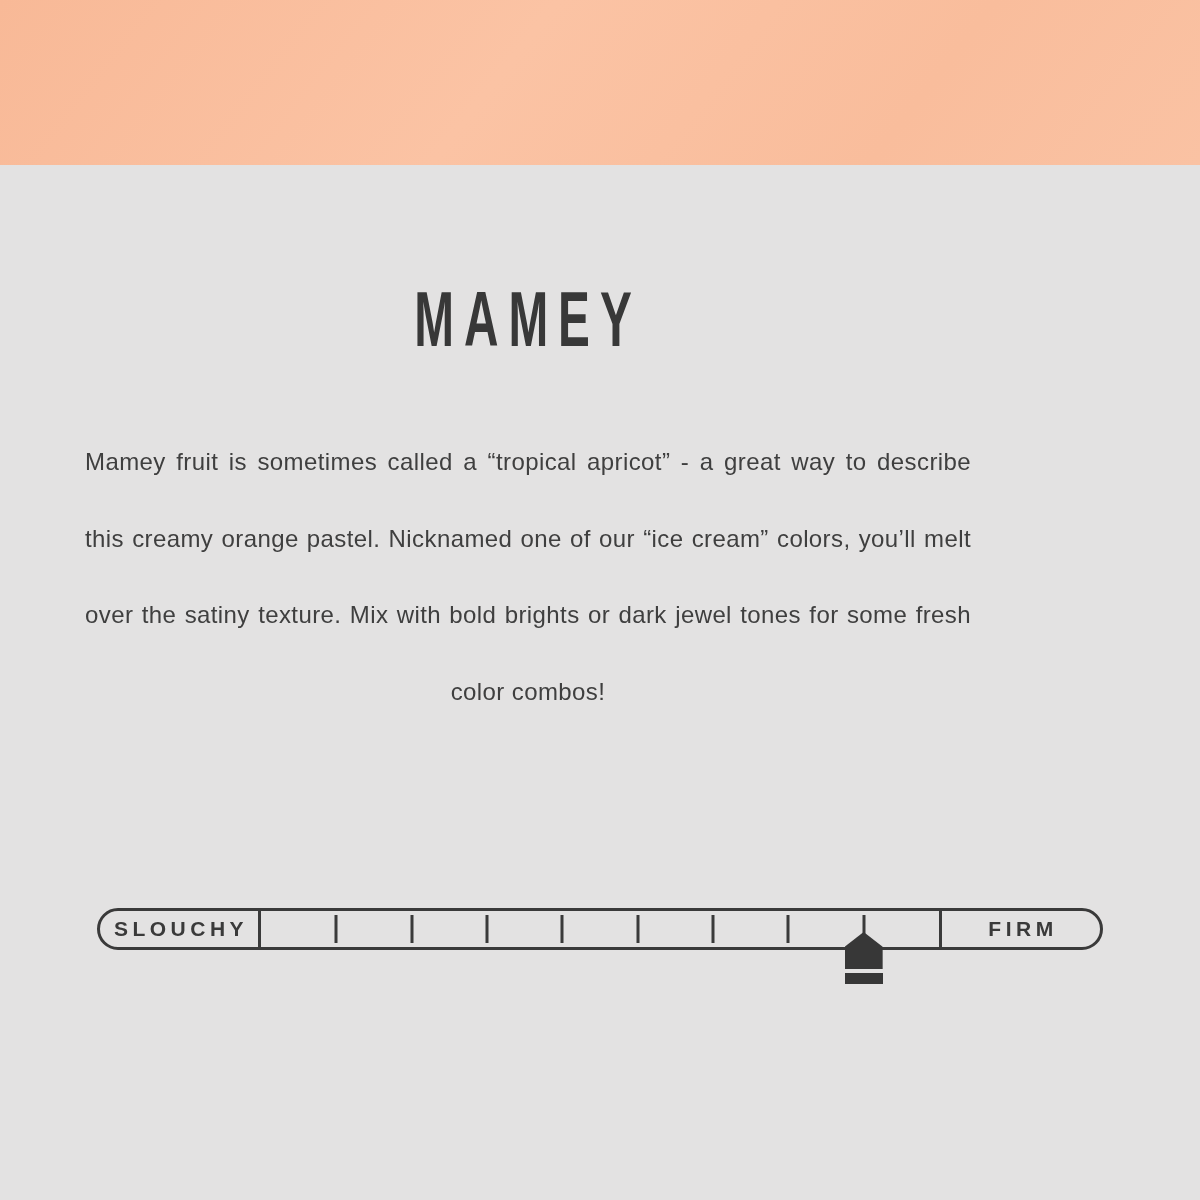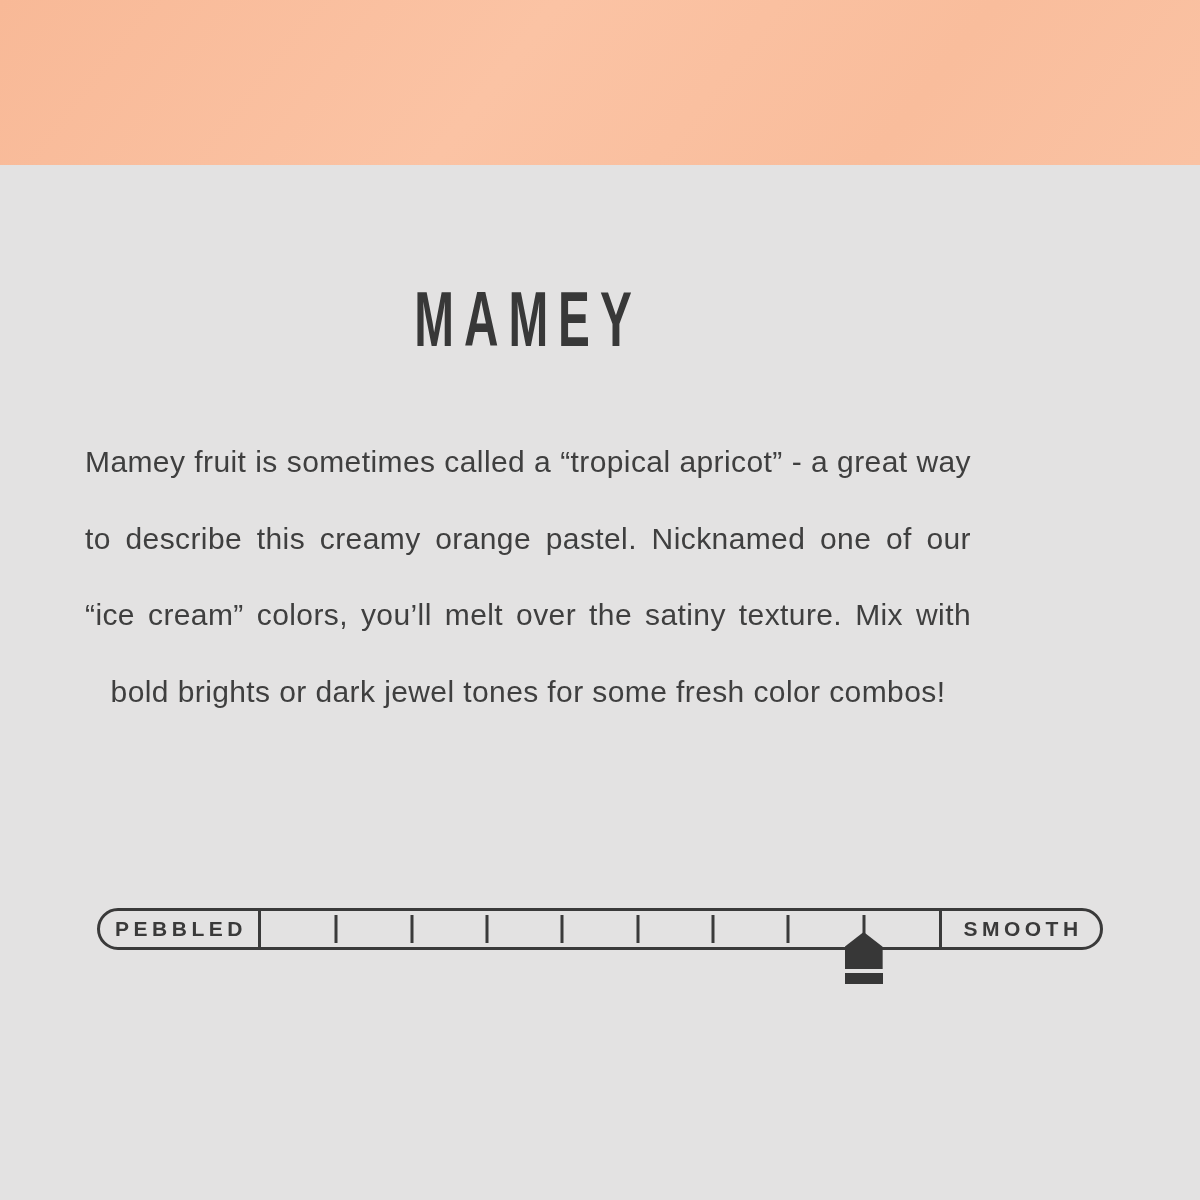--- a/index.html
+++ b/index.html
@@ -33,21 +33,21 @@
     letter-spacing: 16px;
     color: #383838;
     transform: scaleX(0.62);
     transform-origin: 50% 50%;
     white-space: nowrap;
   }
   
   .desc {
     width: 886px;
     margin: 66px auto 0 auto;
-    font-size: 30px;
+    font-size: 24px;
     line-height: 76.5px;
     letter-spacing: 0.4px;
     color: #3f3f3f;
     text-align: justify;
     text-align-last: center;
     text-justify: inter-word;
   }
   
   .sliders {
     position: absolute;
@@ -125,38 +125,38 @@
 
 <div class="page">
 
   <div class="swatch"></div>
 
   <h1 class="title">MAMEY</h1>
 
   <p class="desc">Mamey fruit is sometimes called a “tropical apricot” - a great way to describe this creamy orange pastel. Nicknamed one of our “ice cream” colors, you’ll melt over the satiny texture. Mix with bold brights or dark jewel tones for some fresh color combos!</p>
 
   <div class="sliders">
-
   <div class="slider">
     <div class="cap">
-      <span class="cap-label left-label">PEBBLED</span>
+      <span class="cap-label left-label">SLOUCHY</span>
     </div>
     <div class="mid">
           <div class="tick" style="left: 11.1111%;"></div>
           <div class="tick" style="left: 22.2222%;"></div>
           <div class="tick" style="left: 33.3333%;"></div>
           <div class="tick" style="left: 44.4444%;"></div>
           <div class="tick" style="left: 55.5556%;"></div>
           <div class="tick" style="left: 66.6667%;"></div>
           <div class="tick" style="left: 77.7778%;"></div>
           <div class="tick" style="left: 88.8889%;"></div>
           <div class="marker" style="left: 88.8889%;">
             <div class="nib"></div>
             <div class="nib-base"></div>
           </div>
         </div>
     <div class="cap">
-      <span class="cap-label right-label">SMOOTH</span>
+      <span class="cap-label right-label">FIRM</span>
     </div>
   </div>
+
 </div>
 
 </div>
 
 </body></html>

